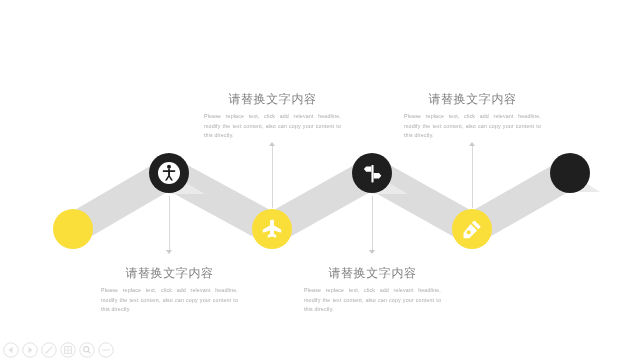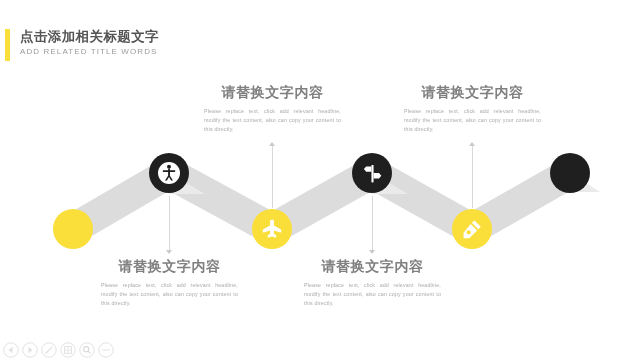--- a/index.html
+++ b/index.html
@@ -100,24 +100,24 @@
   .arrowhead.up { border-bottom: 4px solid #c9c9c9; }
   .arrowhead.down { border-top: 4px solid #c9c9c9; }
 
   
   .textblock {
     position: absolute;
     width: 137px;
     text-align: center;
   }
   .tb-title {
-    font-size: 14px;
-    font-weight: bold;
+    font-size: 12px;
+    font-weight: normal;
     color: #808080;
-    margin: 0 0 6px 0;
+    margin: 8px 0 6px 0;
     letter-spacing: 0.6px;
     line-height: 1.2;
   }
   .tb-body {
     font-size: 5.3px;
     color: #aaaaaa;
     line-height: 1.75;
     margin: 0;
     text-align: justify;
     text-align-last: left;
@@ -141,25 +141,20 @@
     align-items: center;
     justify-content: center;
   }
   .tb-btn svg { display: block; }
 </style>
 </head>
 <body>
 
 <div id="slide">
 
-  <div id="header">
-    <div id="accent-bar"></div>
-    <div id="title-cn">点击添加相关标题文字</div>
-    <div id="title-en">ADD RELATED TITLE WORDS</div>
-  </div>
 
   <svg id="ribbon" viewBox="0 0 635 361">
 
     <polygon fill="#dcdcdc" points="73,211 169,155 272,211 372,155 472,211 570,155 570,191 472,247 372,191 272,247 169,191 73,247"></polygon>
 
     <polygon fill="#eaeaea" points="169,173 205,194 169,194"></polygon>
     <polygon fill="#eaeaea" points="372,173 408,194 372,194"></polygon>
     <polygon fill="#eaeaea" points="570,173 600,192 570,192"></polygon>
   </svg>
 

